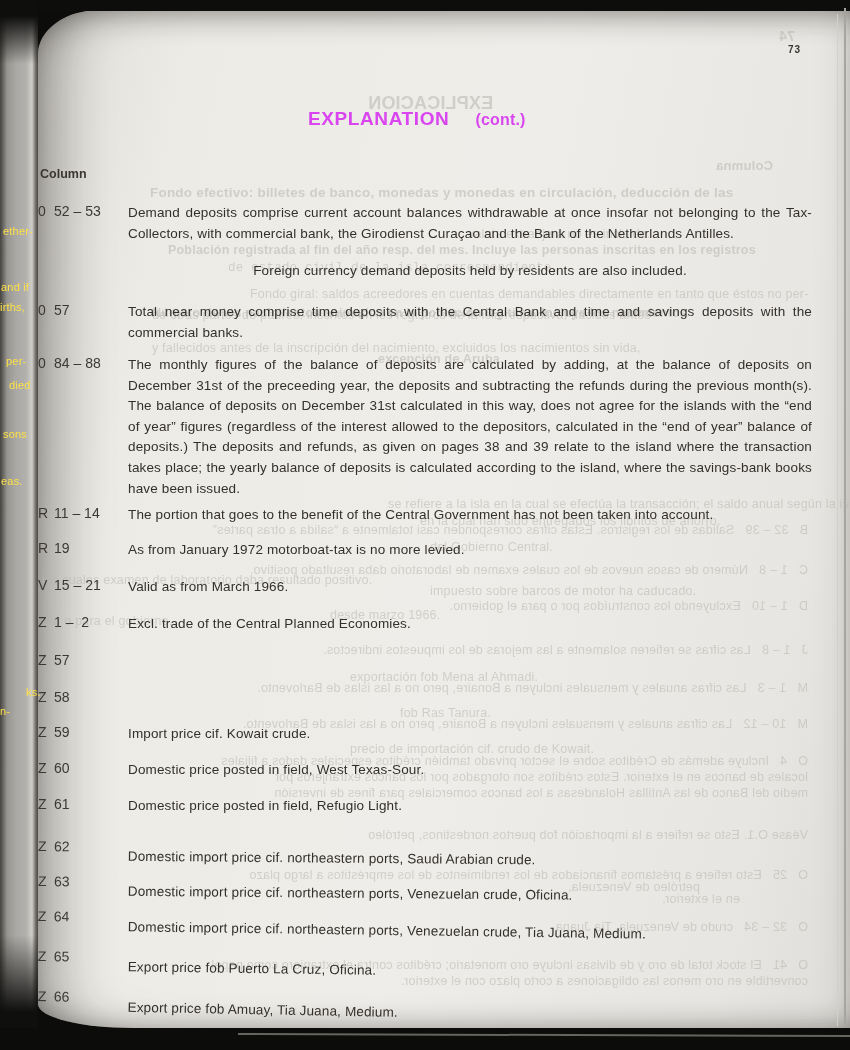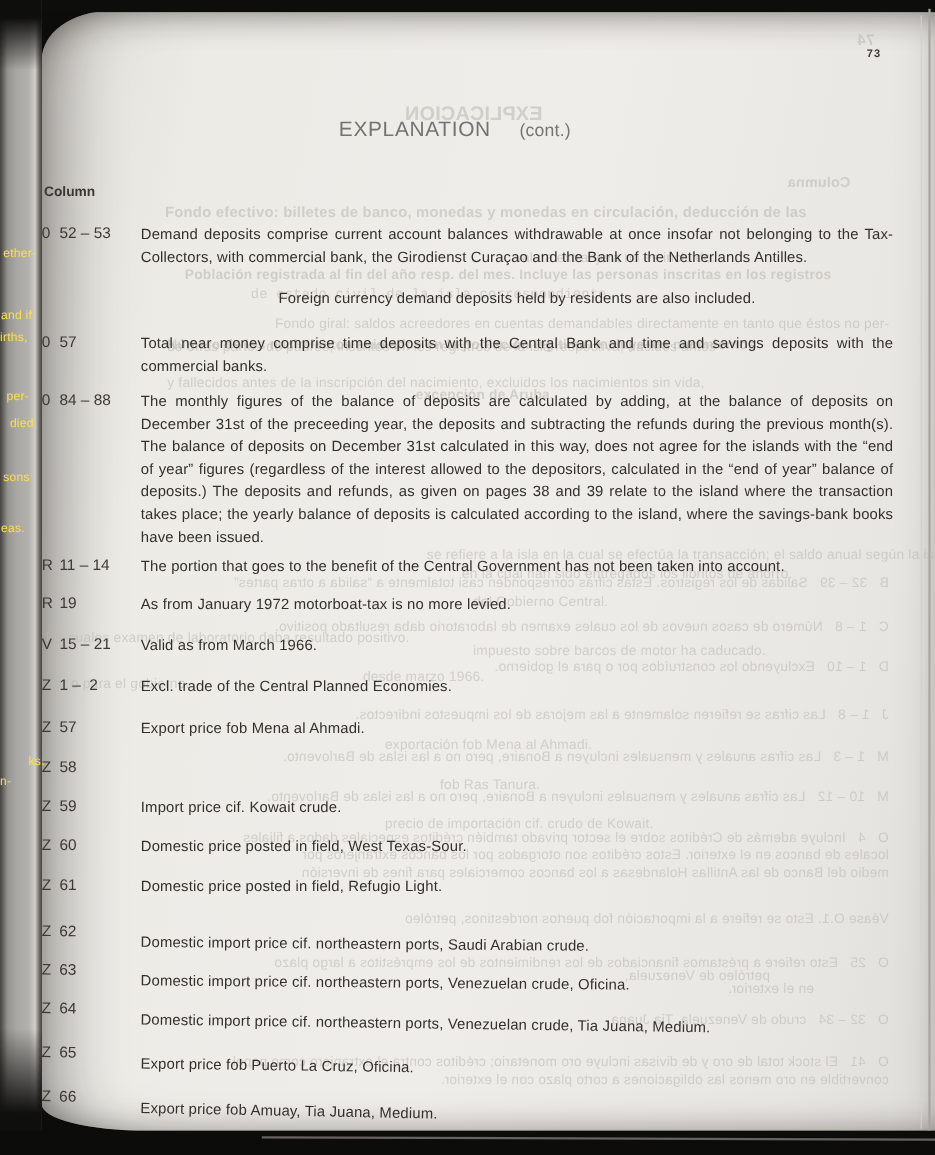--- a/index.html
+++ b/index.html
@@ -36,21 +36,21 @@
   .vline1{position:absolute;left:837px;top:14px;width:1px;height:1012px;background:#d2d0cb;}
   .vline2{position:absolute;left:844px;top:8px;width:2px;height:1036px;background:#a7a5a0;}
 
   
   .g{position:absolute;white-space:pre;color:#b8b6b0;opacity:.55;filter:blur(.5px);font-size:12.5px;letter-spacing:.2px;}
   .g.m{transform:scaleX(-1);text-align:left;}
   .g.b{font-weight:bold;}
 
   
   .pageno{position:absolute;left:788px;top:44px;font-size:10px;font-weight:bold;color:#3a3733;letter-spacing:1px;}
-  .title{position:absolute;left:308px;top:108px;color:#737373;font-size:19px;font-weight:normal;letter-spacing:.6px;white-space:pre;}
+  .title{position:absolute;left:308px;top:108px;color:#d946ef;font-size:19px;font-weight:bold;letter-spacing:.6px;white-space:pre;}
   .title .cont{margin-left:26px;font-size:16px;letter-spacing:.2px;}
   .colhdr{position:absolute;left:40px;top:167px;font-size:12.5px;font-weight:bold;color:#3a3733;}
 
   .row{position:absolute;left:38px;width:778px;color:#33302c;}
   .row .code{position:absolute;left:0;top:0;font-size:14px;color:#3b3835;white-space:pre;}
   .row .code .lt{display:inline-block;width:13px;}
   .row .code .rg{margin-left:3px;}
   .row .desc{margin-left:90px;width:684px;font-size:13.5px;line-height:20.6px;text-align:justify;letter-spacing:.15px;}
   .row .desc .p2{margin-top:17px;text-align:center;}
   .row.short .desc{text-align:left;white-space:pre;}
@@ -157,21 +157,20 @@
   <div class="desc">Valid as from March 1966.</div>
 </div>
 
 <div class="row short" style="top:614px">
   <span class="code"><span class="lt">Z</span><span class="rg">1 –  2</span></span>
   <div class="desc">Excl. trade of the Central Planned Economies.</div>
 </div>
 
 <div class="row short" style="top:652px">
   <span class="code"><span class="lt">Z</span><span class="rg">57</span></span>
-  <div class="desc">Export price fob Mena al Ahmadi.</div>
 </div>
 
 <div class="row short" style="top:689px">
   <span class="code"><span class="lt">Z</span><span class="rg">58</span></span>
 </div>
 
 <div class="row short" style="top:724px">
   <span class="code"><span class="lt">Z</span><span class="rg">59</span></span>
   <div class="desc">Import price cif. Kowait crude.</div>
 </div>

